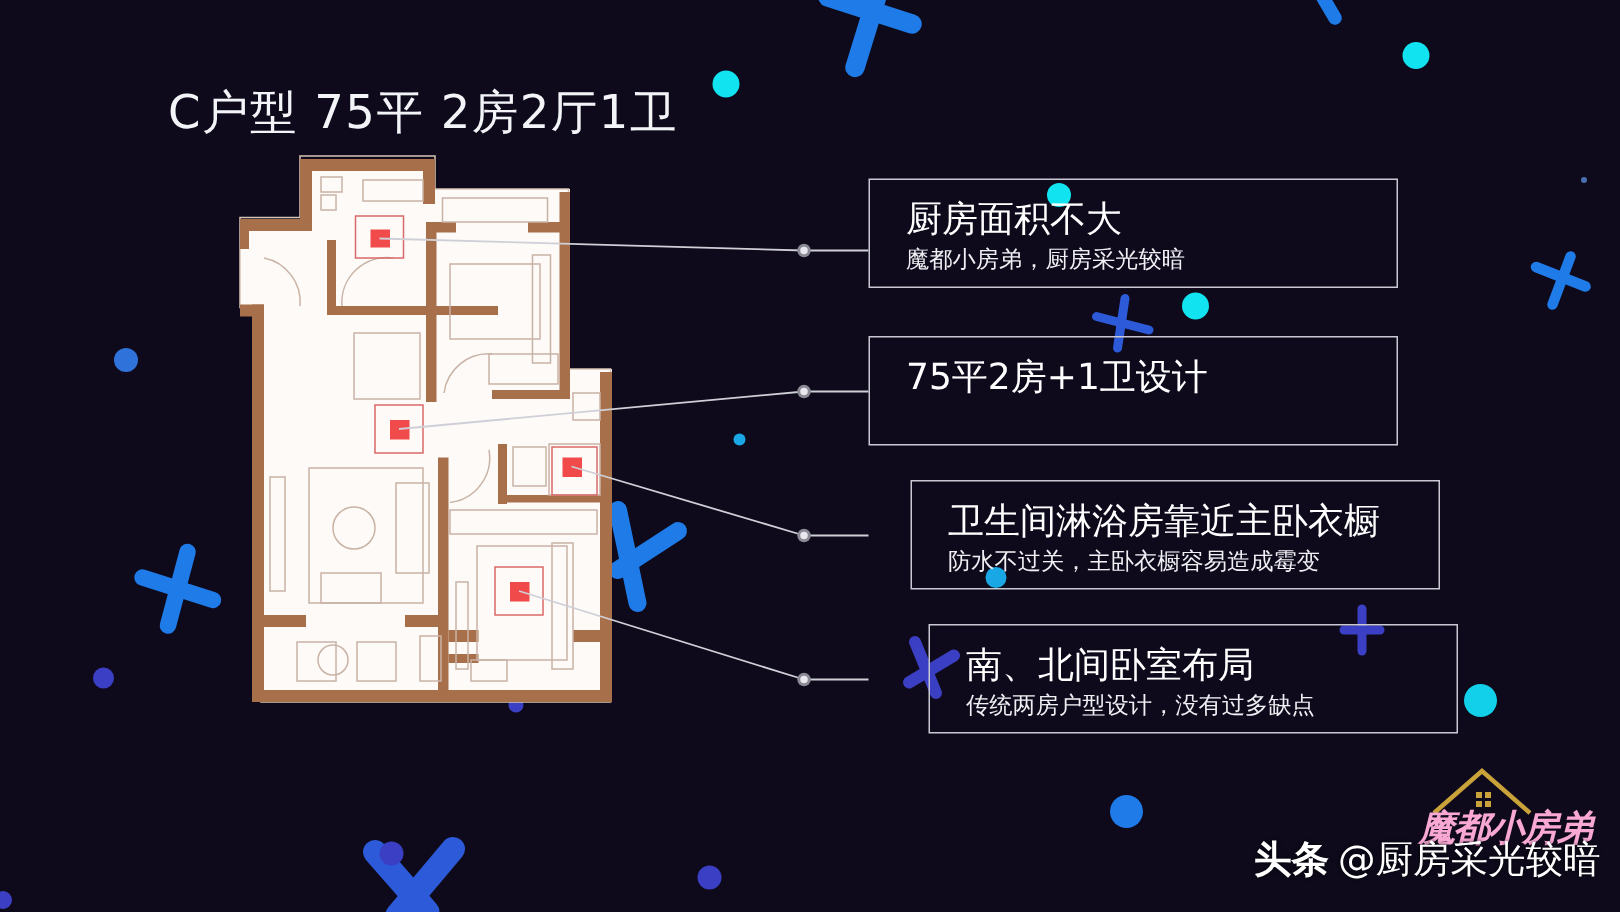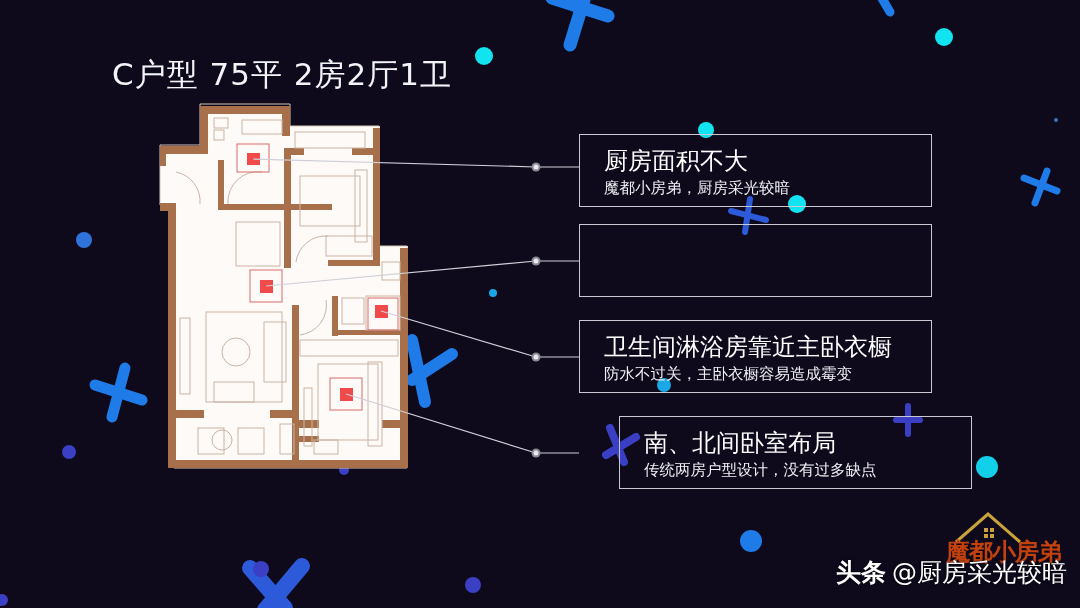--- a/index.html
+++ b/index.html
@@ -4,26 +4,26 @@
 <style>
   html, body { margin:0; padding:0; }
   body { width:1080px; height:608px; overflow:hidden; background:#0e0a1c; position:relative;
          font-family:"DejaVu Sans","Liberation Sans",sans-serif; color:#fff; }
   #stage { position:absolute; left:0; top:0; width:1080px; height:608px;text-align:right; }
   .title { position:absolute; left:112px; top:54px; font-size:31px; letter-spacing:1px; color:#f2f4f8;
            font-family:"DejaVu Sans",sans-serif; white-space:nowrap; }
   .card { position:absolute; left:579px; width:353px; height:73px; border:1.5px solid #c9c9d4; box-sizing:border-box; }
   .card .h { position:absolute; left:24px; top:12px; font-size:24px; line-height:28px; color:#fff; white-space:nowrap; }
   .card .s { position:absolute; left:24px; top:44px; font-size:15.5px; line-height:18px; color:#f0f0f4; white-space:nowrap; }
-  .card-1 { top:134px;padding-left:44px; } .card-2 { top:224px; } .card-3 { top:320px; } .card-4 { top:416px;margin-left:40px; }
+  .card-1 { top:119px;padding-left:44px; } .card-2 { top:224px; } .card-3 { top:320px;margin-left:28px; } .card-4 { top:416px;margin-left:40px; }
   .watermark { position:absolute; left:836px; top:556px; font-size:25px; color:#fff; white-space:nowrap;
                text-shadow:0 0 3px rgba(0,0,0,.8); }
   .watermark b { font-weight:bold; margin-right:6px; }
   .logo { position:absolute; left:946px; top:508px; width:120px; height:60px; }
-  .logo-text { position:absolute; left:0; top:28px; font-size:24px; font-weight:bold; color:#c2410c; white-space:nowrap; letter-spacing:-1px; }
+  .logo-text { position:absolute; left:0; top:28px; font-size:24px; font-weight:bold; color:#f9a8d4; white-space:nowrap; letter-spacing:-1px;font-style:italic; }
   svg { position:absolute; left:0; top:0; }
 </style>
 </head>
 <body>
 
 <div id="stage">
 
   <svg width="1080" height="608">
     <g stroke-linecap="round" fill="none">
 
@@ -183,20 +183,21 @@
     </g>
   </svg>
 
   <div class="title">C户型 75平 2房2厅1卫</div>
 
   <div class="card card-1">
     <div class="h">厨房面积不大</div>
     <div class="s">魔都小房弟，厨房采光较暗</div>
   </div>
   <div class="card card-2">
+    <div class="h">75平2房+1卫设计</div>
   </div>
   <div class="card card-3">
     <div class="h">卫生间淋浴房靠近主卧衣橱</div>
     <div class="s">防水不过关，主卧衣橱容易造成霉变</div>
   </div>
   <div class="card card-4">
     <div class="h">南、北间卧室布局</div>
     <div class="s">传统两房户型设计，没有过多缺点</div>
   </div>
 

